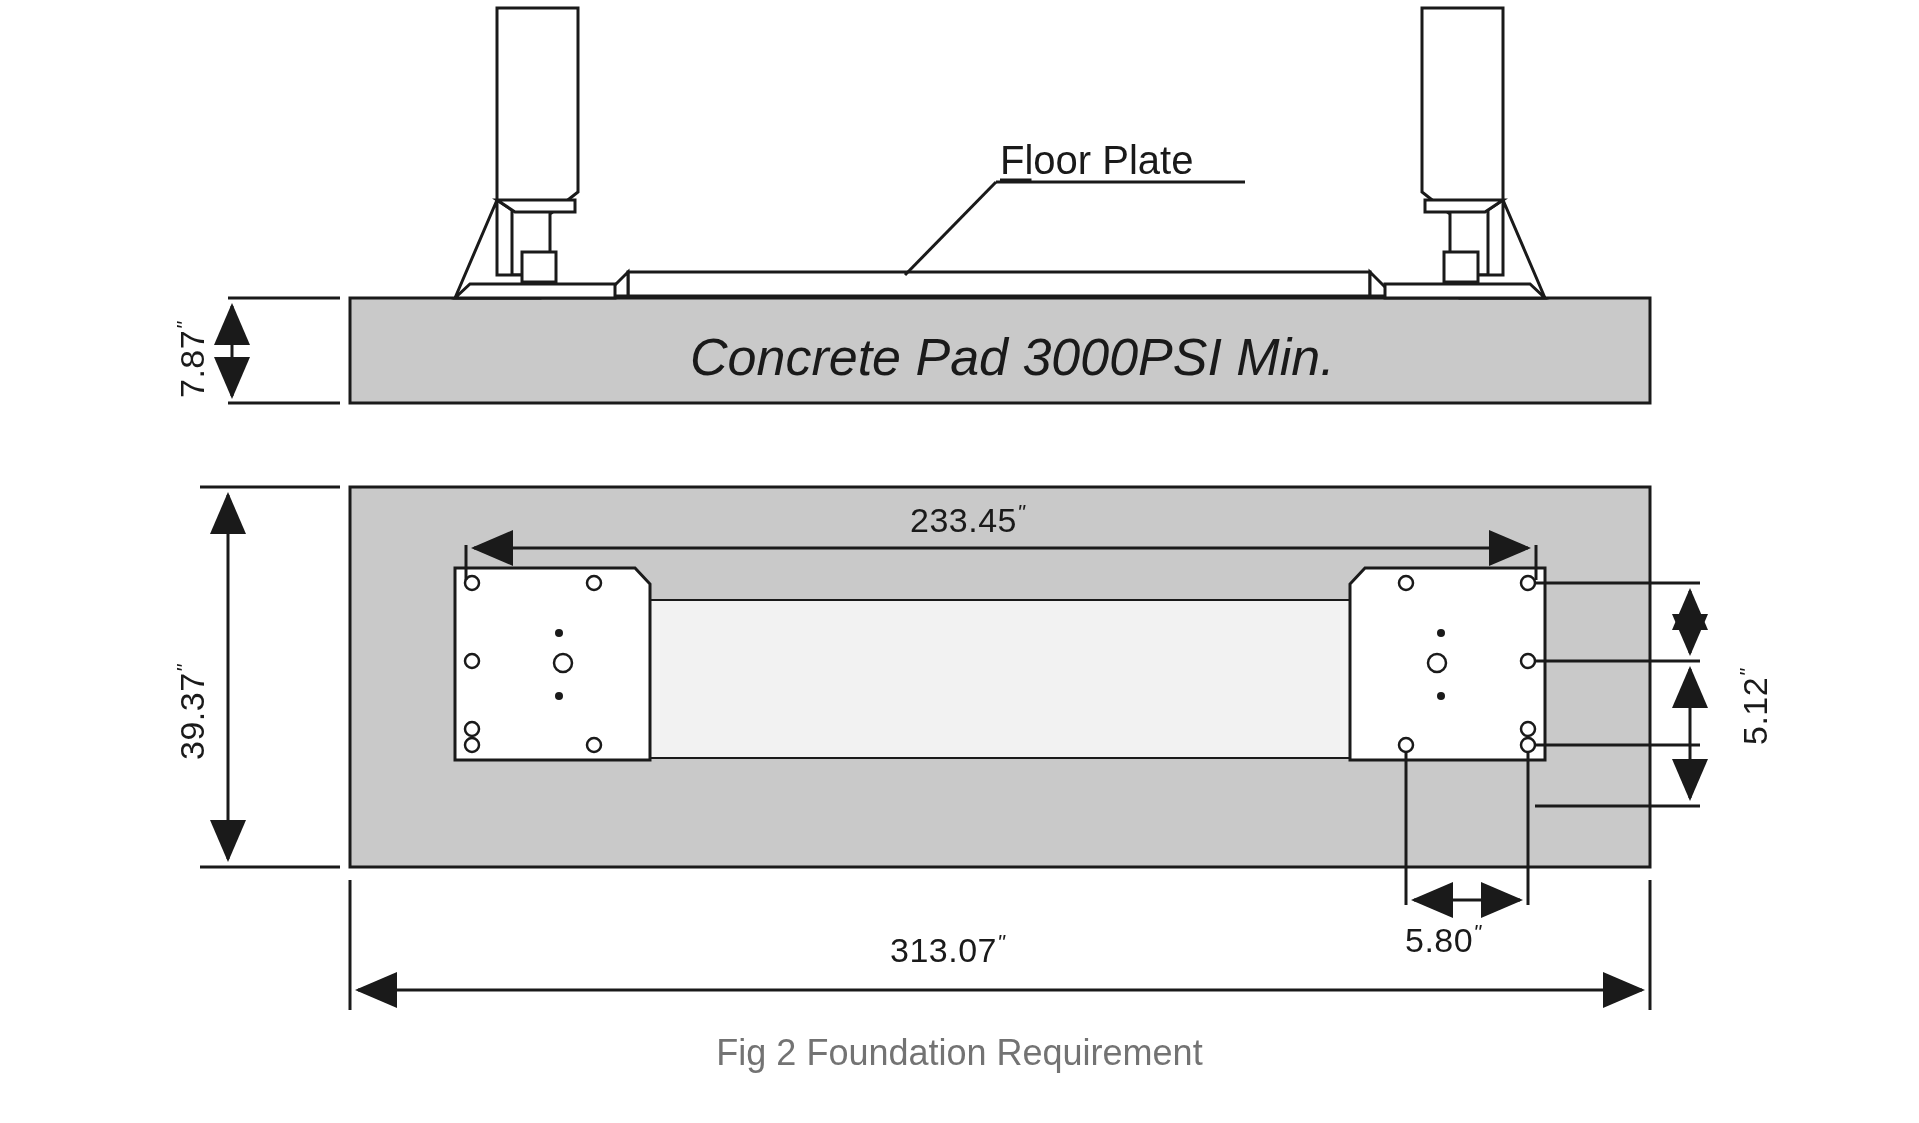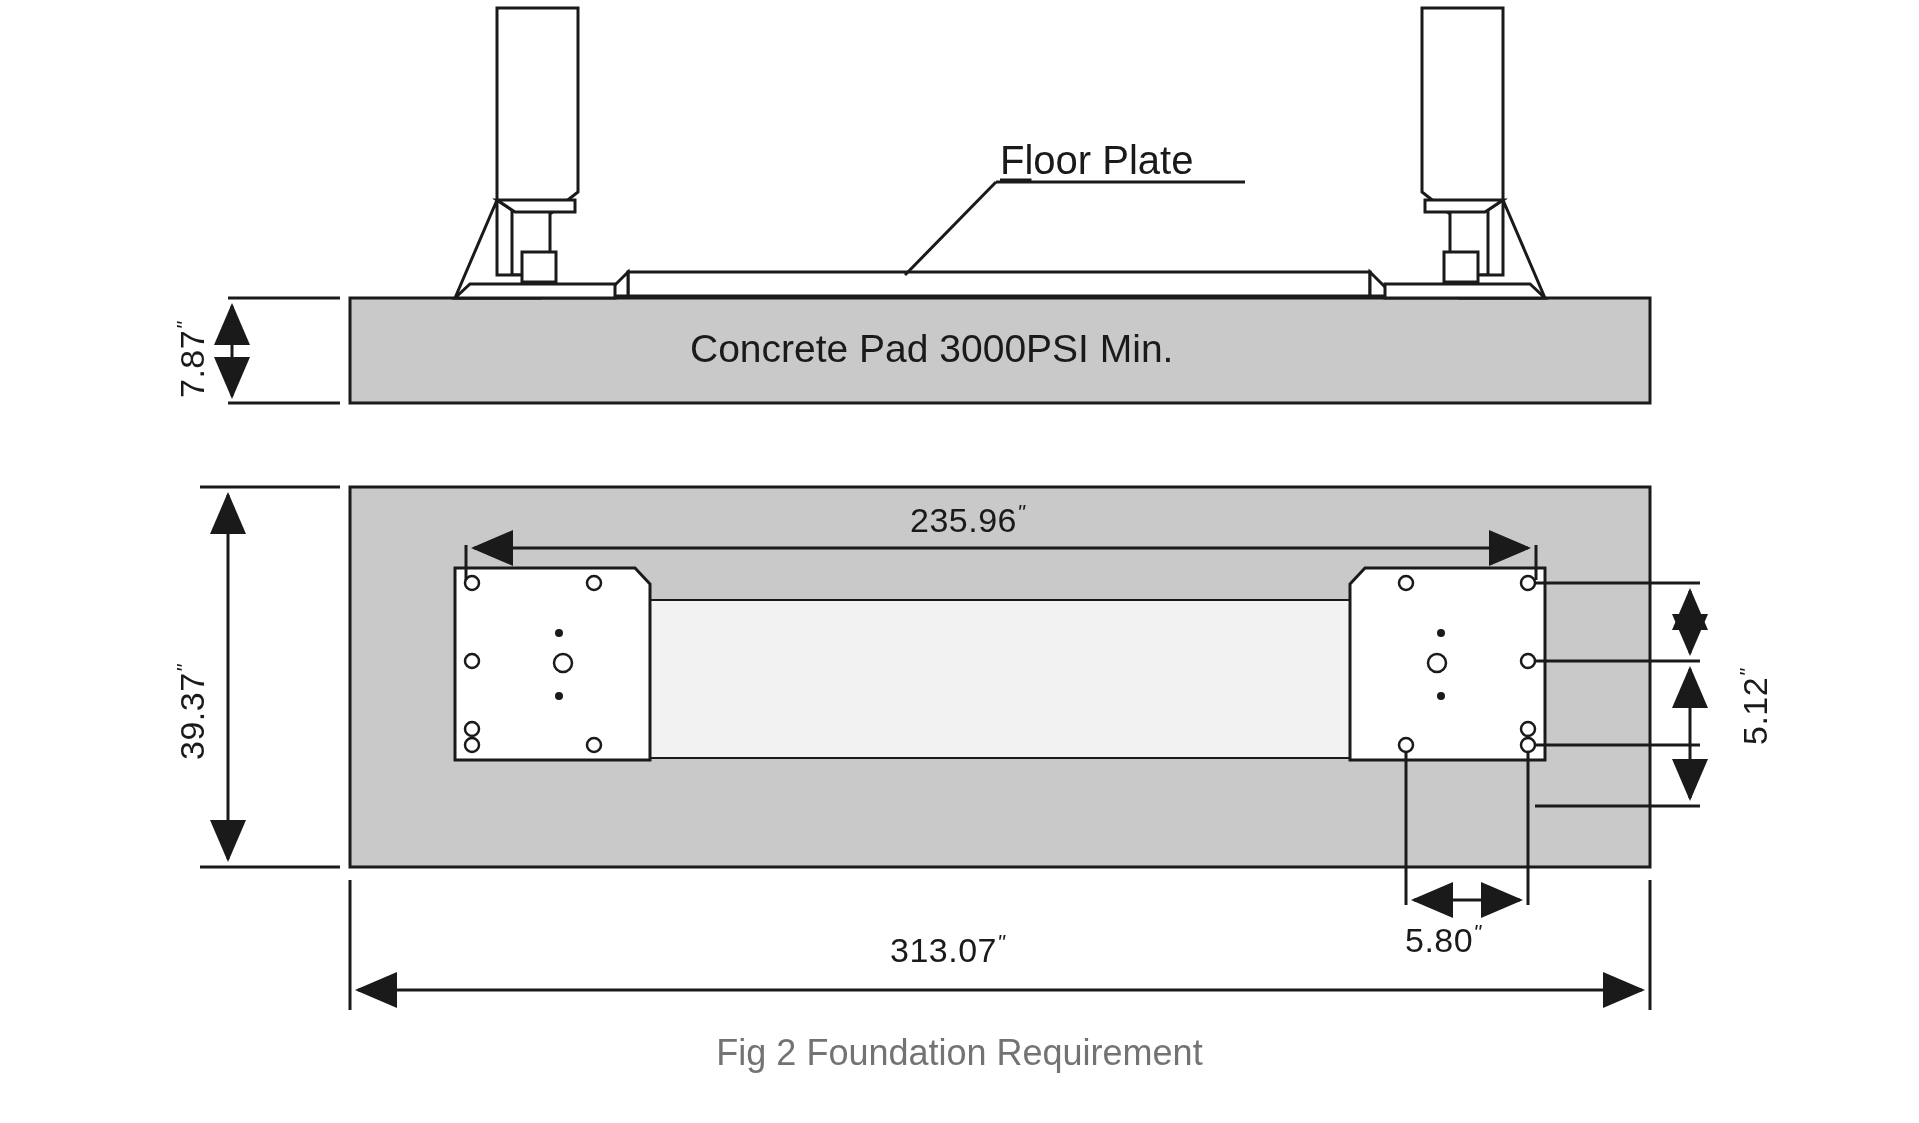--- a/index.html
+++ b/index.html
@@ -55,21 +55,22 @@
     color: #737373;
   }
   #floor-plate-label {
     left: 1000px;
     top: 138px;
     font-size: 40px;
   }
   #concrete-pad-label {
     left: 690px;
     top: 327px;
-    font-size: 39px;
+    font-size: 52px;
+    font-style: italic;
   }
   #dim-787 {
     left: 172px;
     top: 398px;
   }
   #dim-3937 {
     left: 172px;
     top: 760px;
   }
   #dim-12992 {
@@ -236,21 +237,21 @@
 
   <div class="label vertical dim-text" id="dim-787" style="transform: rotate(-90deg);">
     <span>7.87</span><span class="dim-unit">"</span>
   </div>
 
   <div class="label vertical dim-text" id="dim-3937" style="transform: rotate(-90deg);">
     <span>39.37</span><span class="dim-unit">"</span>
   </div>
 
   <div class="label dim-text" id="dim-12992">
-    <span>235.96</span><span class="dim-unit">"</span>
+    <span>233.45</span><span class="dim-unit">"</span>
   </div>
 
   <div class="label dim-text" id="dim-17716">
     <span>313.07</span><span class="dim-unit">"</span>
   </div>
 
   <div class="label dim-text" id="dim-846">
     <span>5.80</span><span class="dim-unit">"</span>
   </div>
 

